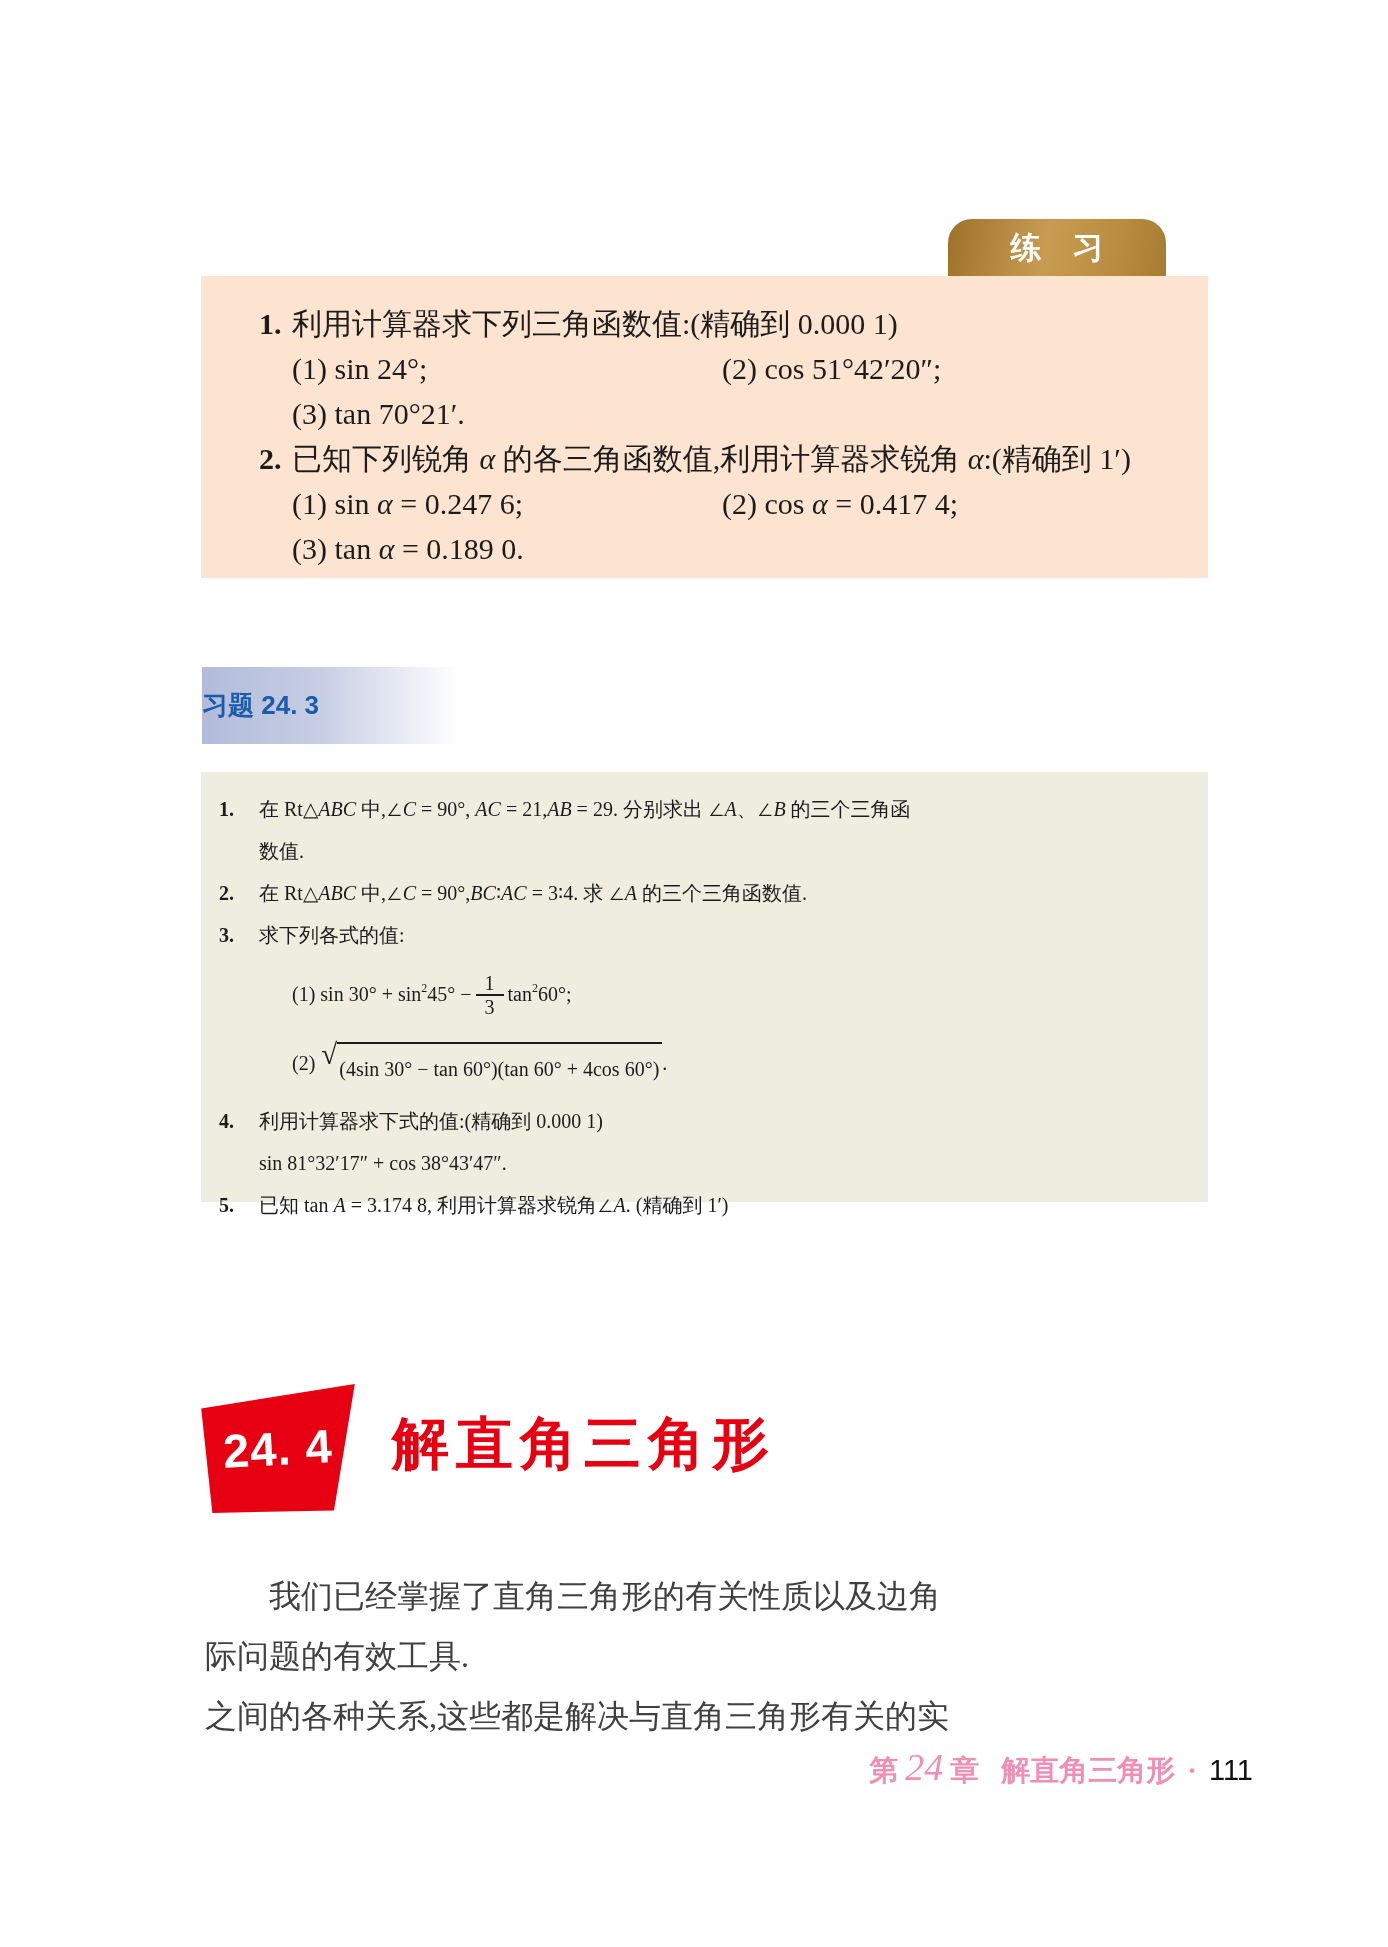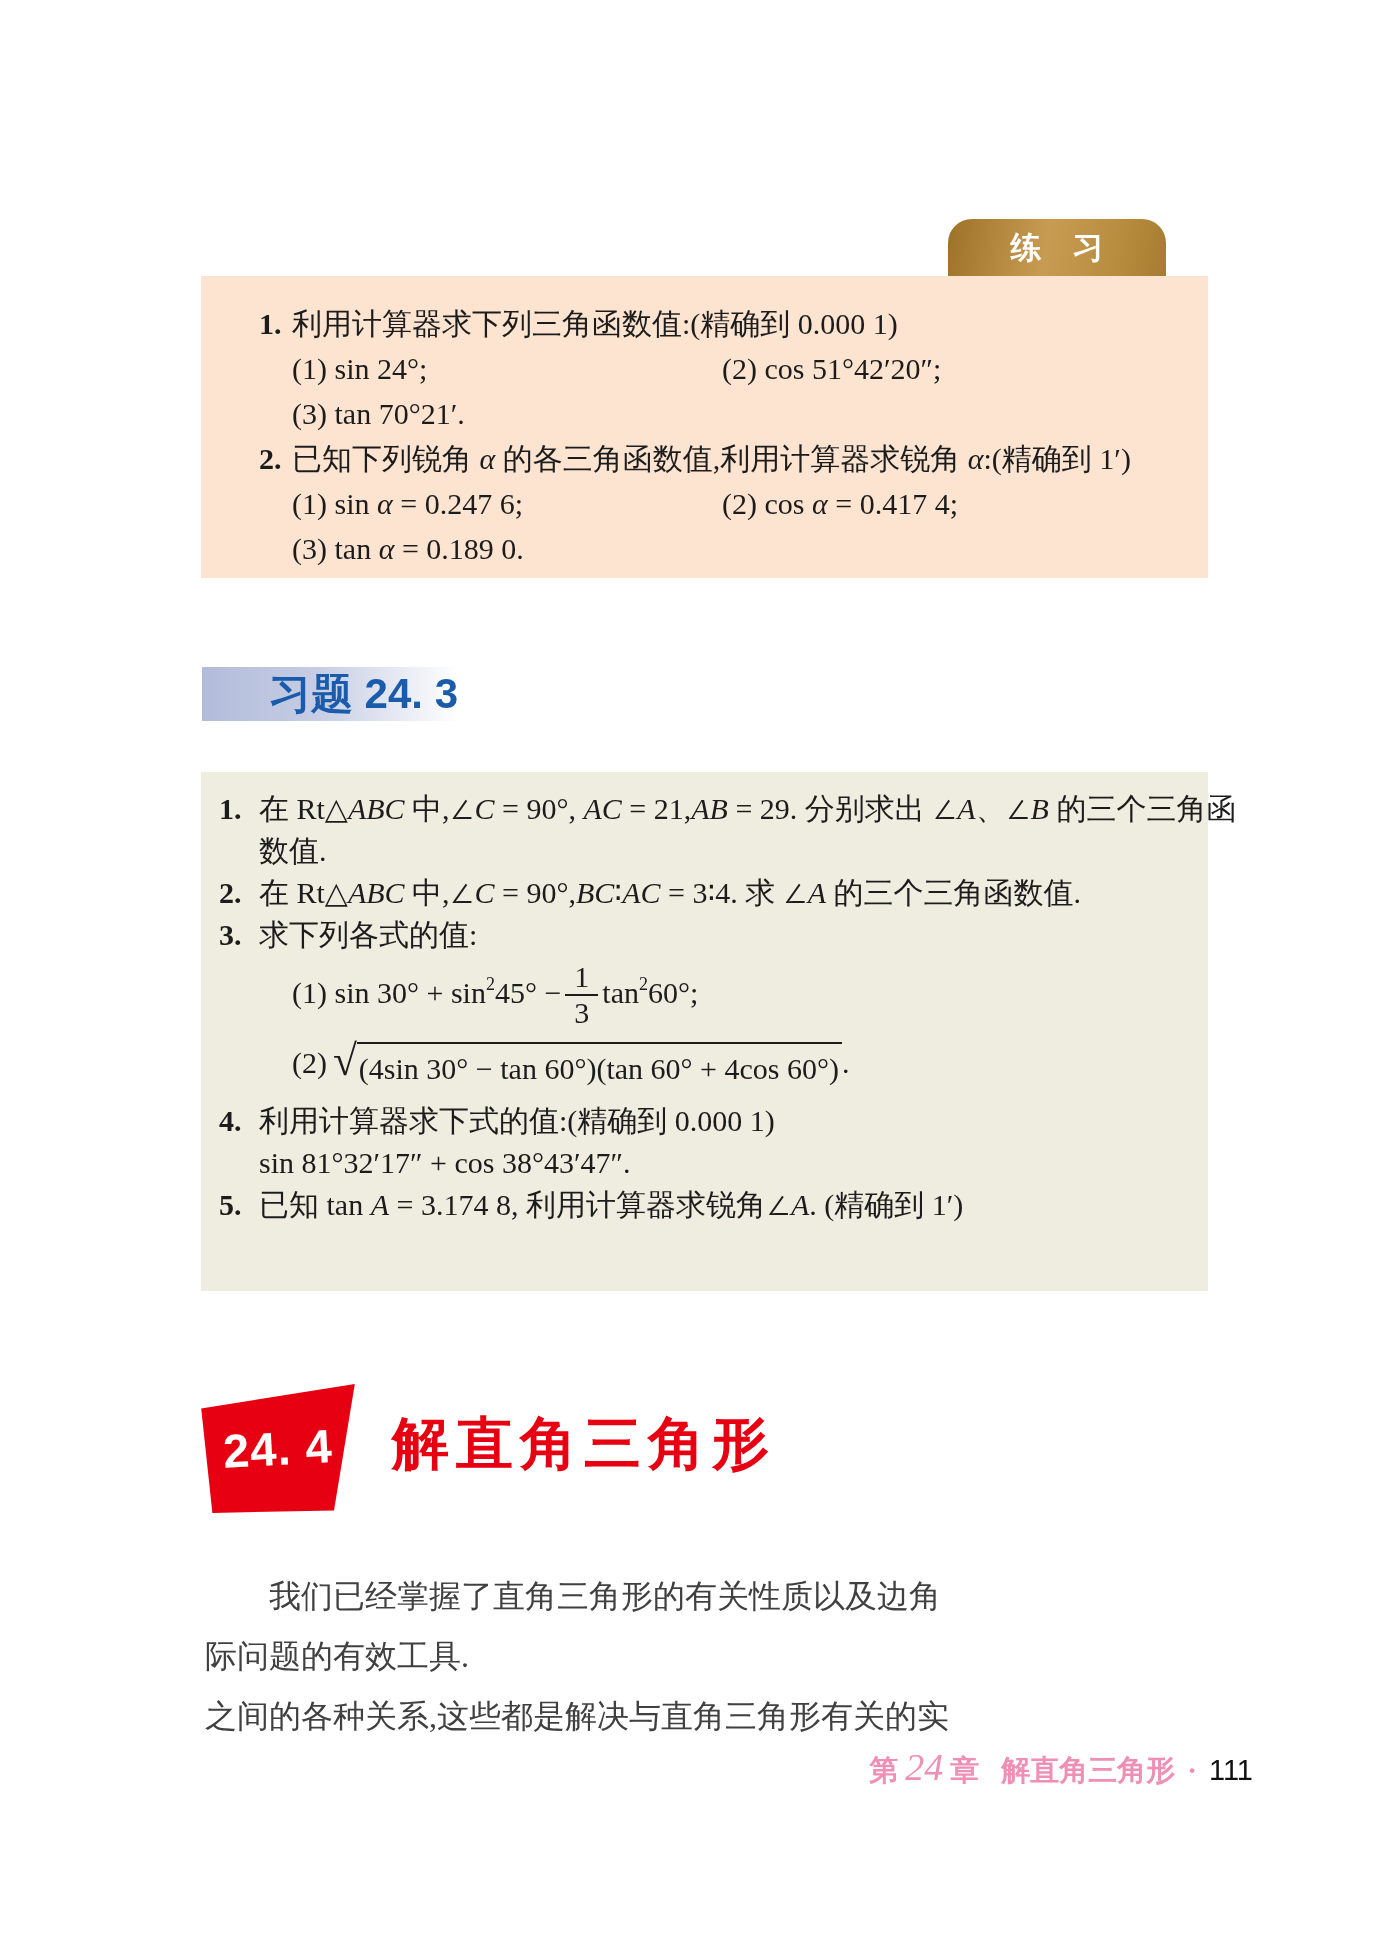--- a/index.html
+++ b/index.html
@@ -16,29 +16,29 @@
   
   .peach-box{position:absolute;left:201px;top:276px;width:1007px;height:302px;
     background:#fce4d1;box-sizing:border-box;padding:25px 24px 0 58px;
     font-size:30px;line-height:45px;}
   .p-row{position:relative;white-space:nowrap;}
   .p-num{display:inline-block;width:33px;font-weight:bold;}
   .p-sub{margin-left:33px;}
   .p-right{position:absolute;left:463px;top:0;}
 
   
-  .blue-banner{position:absolute;left:202px;top:667px;width:256px;height:54px;
+  .blue-banner{position:absolute;left:202px;top:667px;width:256px;height:77px;
     background:linear-gradient(90deg,#b2bcda 0%,#c6cde4 45%,#ffffff 100%);
-    display:flex;align-items:center;justify-content:flex-end;
-    font-family:"Liberation Sans",sans-serif;font-weight:bold;font-size:42px;color:#1a5cab;}
+    display:flex;align-items:center;justify-content:flex-start;
+    font-family:"Liberation Sans",sans-serif;font-weight:bold;font-size:26px;color:#1a5cab;}
 
   
-  .cream-box{position:absolute;left:201px;top:772px;width:1007px;height:519px;
+  .cream-box{position:absolute;left:201px;top:772px;width:1007px;height:430px;
     background:#efede0;box-sizing:border-box;padding:16px 20px 0 18px;
-    font-size:30px;line-height:42px;}
+    font-size:20px;line-height:42px;}
   .e-row{position:relative;white-space:nowrap;}
   .e-num{display:inline-block;width:40px;font-weight:bold;}
   .e-cont{margin-left:40px;}
   .e-math-row{display:flex;align-items:center;height:78px;margin-left:73px;white-space:nowrap;}
   .e-sqrt-row{display:flex;align-items:flex-start;height:58px;margin-left:73px;white-space:nowrap;padding-top:8px;}
 
   
   .mp-cn{}
   .mp-m{font-family:"Liberation Serif",serif;}
   .mp-v{font-family:"Liberation Serif",serif;font-style:italic;}

